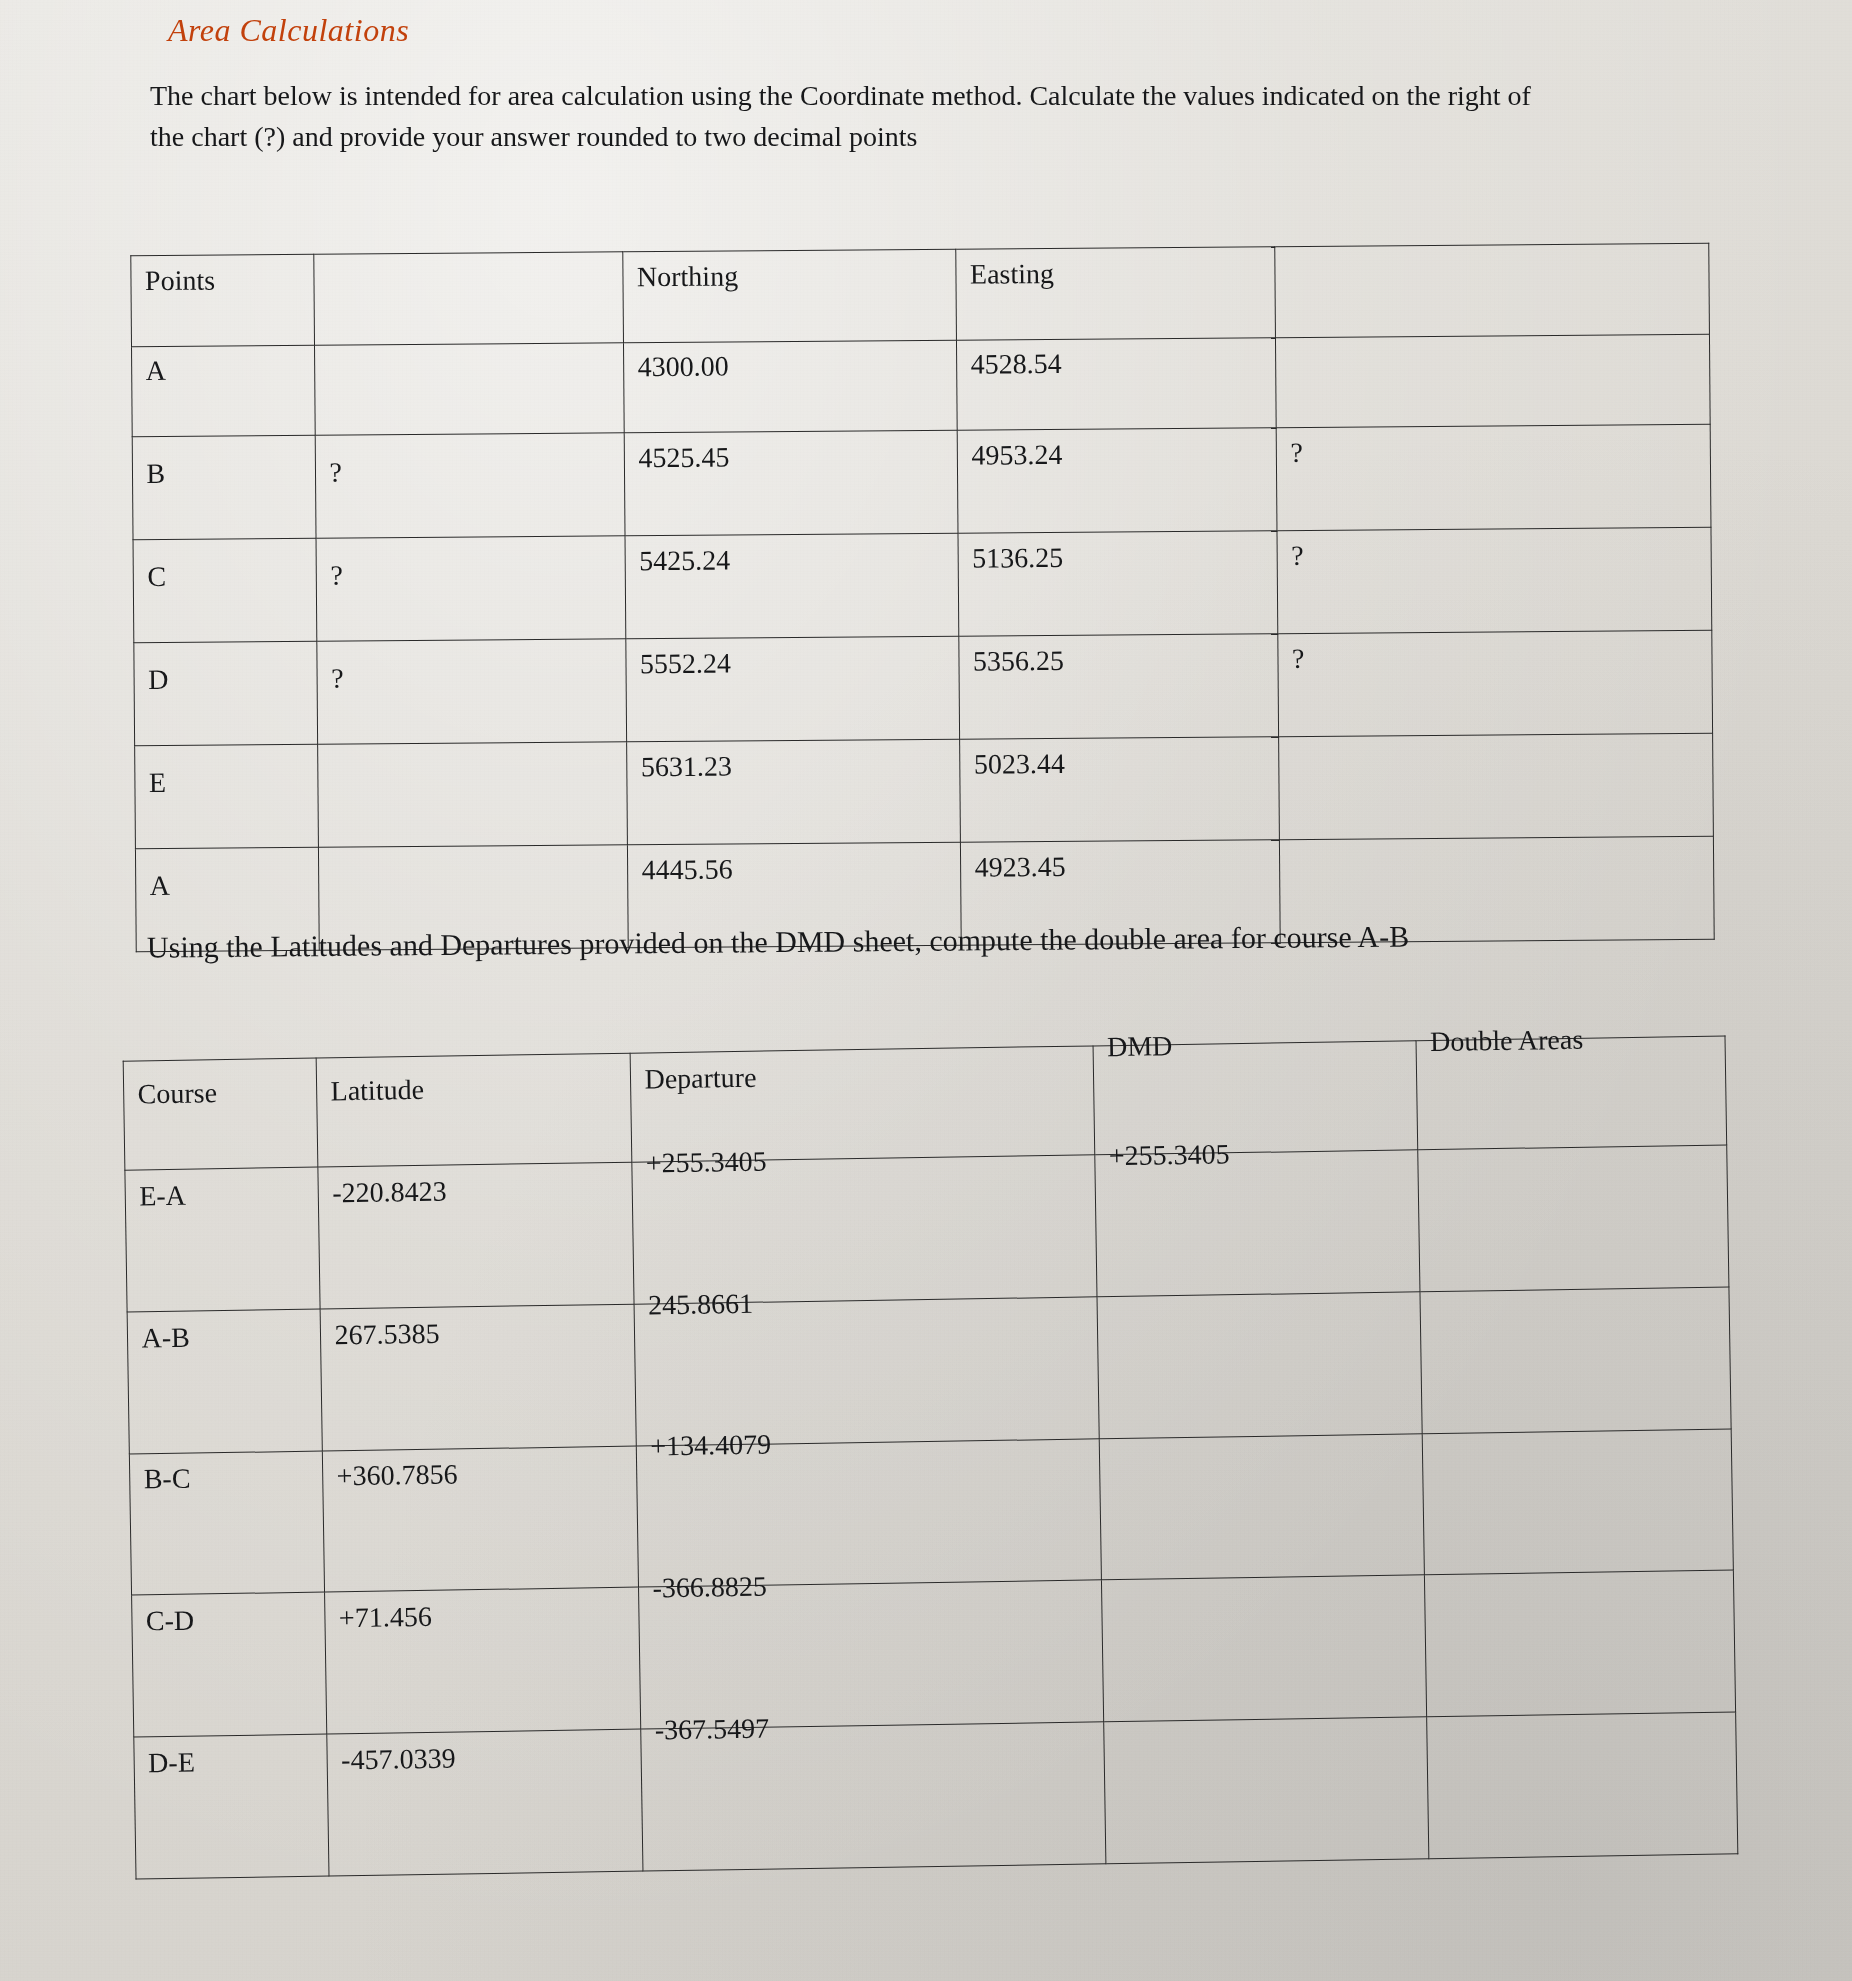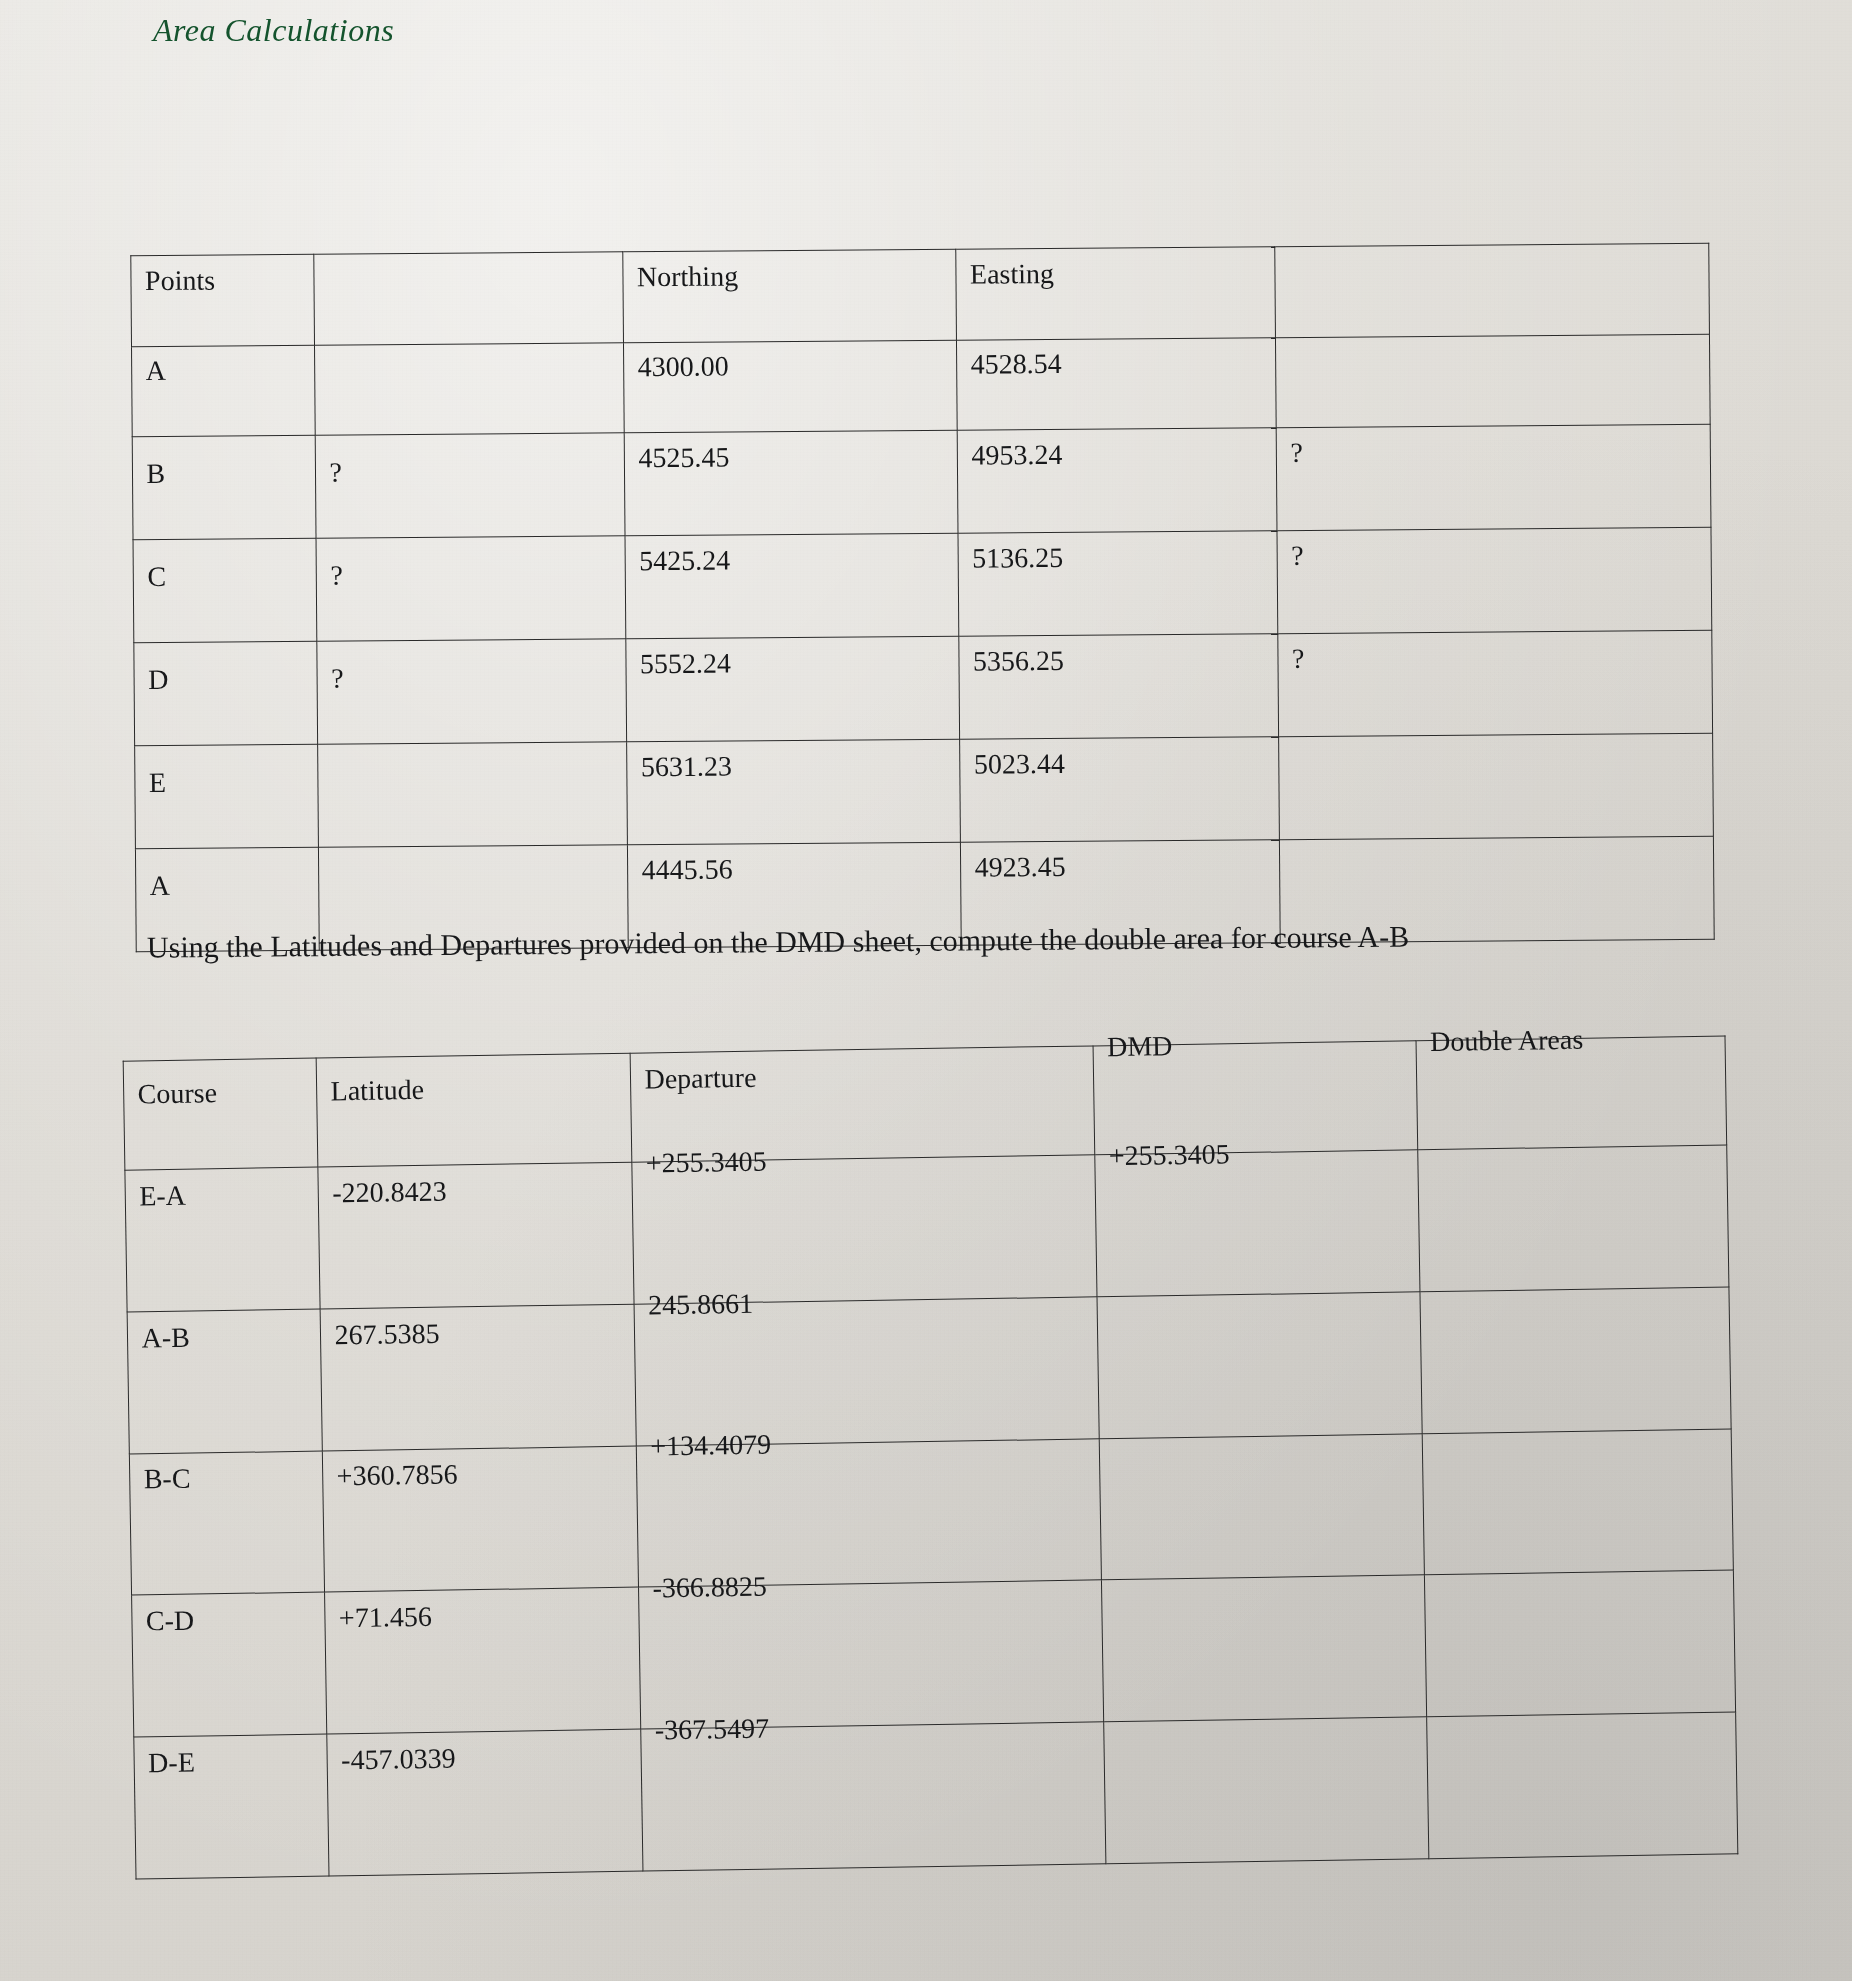--- a/index.html
+++ b/index.html
@@ -33,26 +33,26 @@
       repeating-linear-gradient(90deg, rgba(0,0,0,0.02) 0px, rgba(0,0,0,0.02) 1px, rgba(255,255,255,0) 1px, rgba(255,255,255,0) 3.9px);
     pointer-events: none;
   }
   .content {
     position: absolute;
     inset: 0;
   }
 
   .heading {
     position: absolute;
-    left: 153px;
+    left: 168px;
     top: 11.6px;
     font-family: "Liberation Serif", serif;
     font-style: italic;
     font-size: 32px;
-    color: #14532d;
+    color: #c2410c;
     letter-spacing: 0.5px;
   }
 
   .intro {
     position: absolute;
     left: 150px;
     top: 75px;
     width: 1410px;
     font-size: 28px;
     line-height: 41px;
@@ -139,20 +139,21 @@
 </head>
 <body>
 
 <div class="paper"></div>
 <div class="grain"></div>
 
 <div class="content">
 
   <div class="heading">Area Calculations</div>
 
+  <div class="intro">The chart below is intended for area calculation using the Coordinate method. Calculate the values indicated on the right of the chart (?) and provide your answer rounded to two decimal points</div>
 
   <div class="table-wrap1">
     <table class="t1">
       <colgroup>
         <col class="c1">
           <col class="c2">
           <col class="c3">
           <col class="c4">
           <col class="c5">
       </colgroup>

